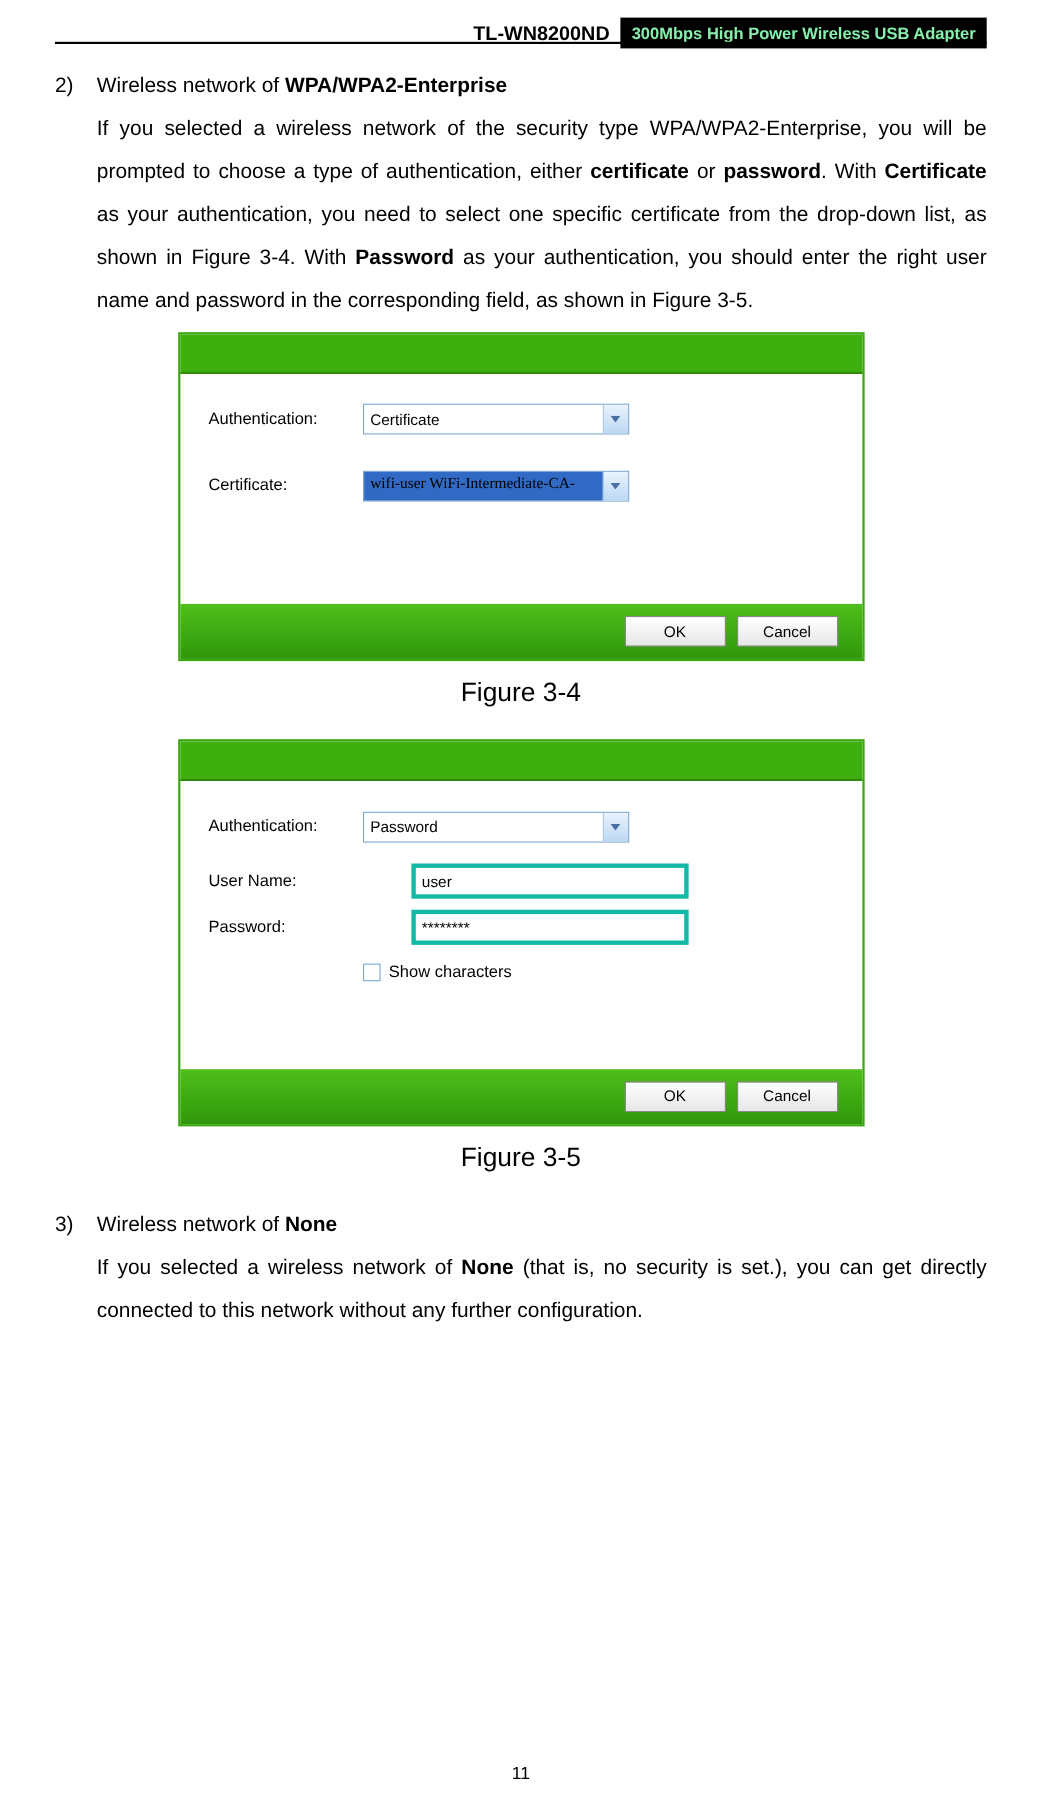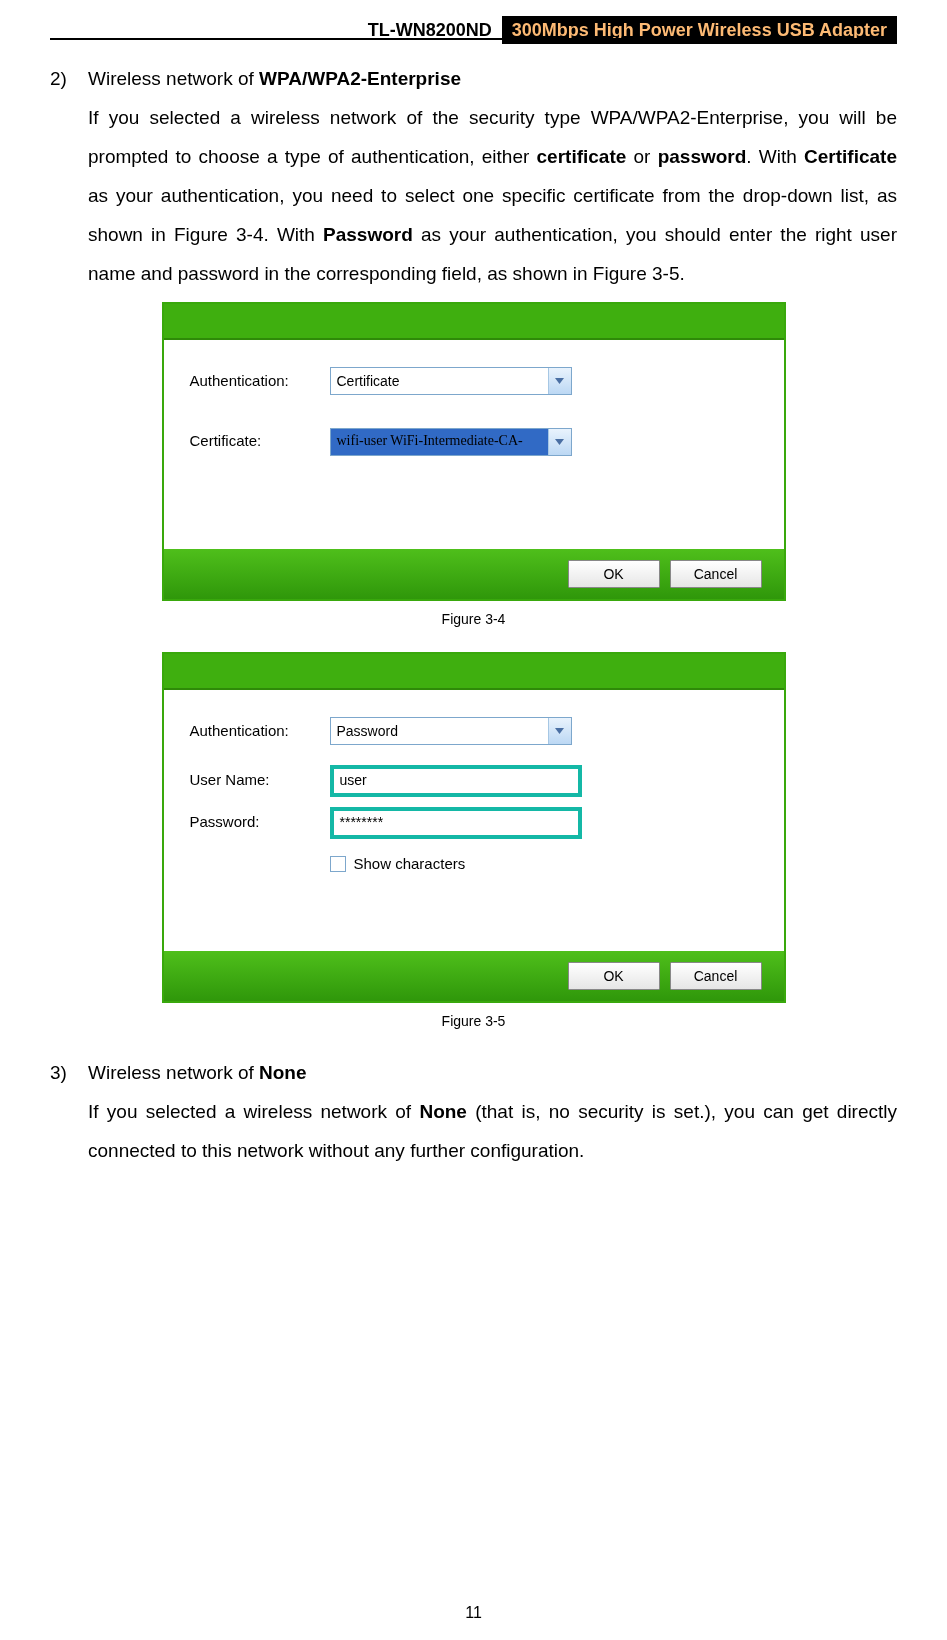--- a/index.html
+++ b/index.html
@@ -26,23 +26,23 @@
     height: 28px;
   }
   .topbar-model {
     padding: 2px 10px;
     font-size: 18px;
     display: flex;
     align-items: center;
   }
   .topbar-desc {
     background: #000;
-    color: #fdba74;
+    color: #86efac;
     padding: 2px 10px;
-    font-size: 18px;
+    font-size: 15px;
     display: flex;
     align-items: center;
     text-align: center;
   }
   .divline {
     position: absolute;
     top: 38px;
     left: 50px;
     right: 50px;
     height: 2px;
@@ -92,21 +92,21 @@
     font-size: 15px;
     color: #000;
   }
   .row {
     display: flex;
     align-items: center;
     margin-bottom: 18px;
     min-height: 30px;
     justify-content: center;
   }
-  .row.tight { margin-bottom: 10px; }
+  .row.tight { margin-bottom: 10px; gap: 44px; }
   .row.pad-top { margin-top: 30px; }
   .lab {
     width: 140px;
   }
   .field {
     flex: 1;
     display: flex;
     align-items: center;
   }
   .select {
@@ -169,21 +169,21 @@
     background: linear-gradient(#fff,#e6e6e6);
     border: 1px solid #888;
     border-radius: 1px;
     font-size: 14px;
     display: flex;
     align-items: center;
     justify-content: center;
   }
   .caption {
     text-align: center;
-    font-size: 14px;
+    font-size: 24px;
     margin: 4px 0 18px 0;
   }
   .pagenum {
     position: absolute;
     bottom: 18px;
     left: 0;
     right: 0;
     text-align: center;
     font-size: 16px;
   }

